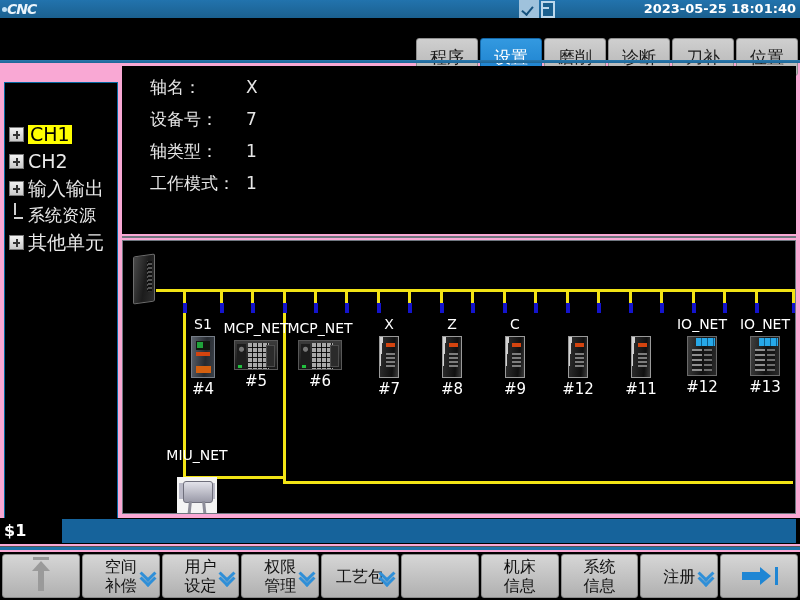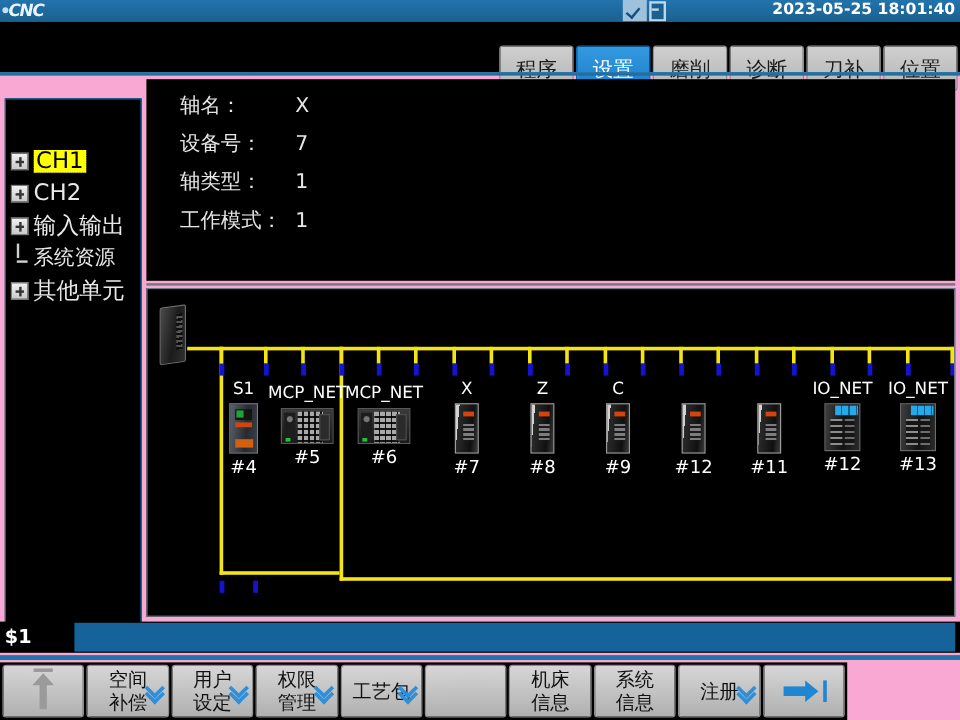--- a/index.html
+++ b/index.html
@@ -123,21 +123,21 @@
   .art-miu .arm.l{left:2px;} .art-miu .arm.r{right:2px;}
 
   
   .statusbar{position:absolute;left:0;top:518px;width:800px;height:26px;background:#000;}
   .st-key{position:absolute;left:4px;top:2px;color:#fff;font-size:16px;font-weight:bold;line-height:22px;}
   .st-field{position:absolute;left:62px;top:1px;width:734px;height:24px;background:#16639b;}
   .st-rule{position:absolute;left:0;top:546px;width:800px;height:4px;
     background:linear-gradient(#575757 0 1px,#1e74ab 1px 4px);}
 
   
-  .toolbar{position:absolute;left:0;top:552px;width:706px;height:48px;
+  .toolbar{position:absolute;left:0;top:552px;width:800px;height:48px;
     background:#000;display:flex;gap:2px;padding:2px 2px 0 2px;box-sizing:border-box;}
   .tbtn{flex:1 1 0;height:44px;background:linear-gradient(#d6d6d6,#b0b0b0);
     border:1px solid #8b8b8b;border-radius:3px;box-sizing:border-box;position:relative;
     display:flex;align-items:center;justify-content:center;color:#111;}
   .tbtn .txt{font-size:16px;line-height:19px;text-align:center;white-space:pre-line;}
   .chev{position:absolute;right:5px;top:50%;transform:translateY(-50%);
     width:13px;height:13px;}
   .chev:before,.chev:after{content:"";position:absolute;left:1px;width:9px;height:9px;
     border:solid #2f8fd8;border-width:0 3px 3px 0;transform:rotate(45deg);}
   .chev:before{top:-2px;} .chev:after{top:3px;}
@@ -367,20 +367,32 @@
           <span class="top"></span>
             <span class="slots"></span>
             <span class="slots2"></span>
         </div>
         <span class="id">#13</span>
       </div>
 
       <div class="port" style="left:60px;top:243px"></div>
       <div class="port" style="left:88px;top:243px"></div>
 
+      <div class="dev" style="left:52px;top:222px;width:44px">
+        <span class="nm" style="top:-16px">MIU_NET</span>
+        <div class="art art-miu" style="margin:14px auto 0">
+          <span class="arm l"></span>
+            <span class="arm r"></span>
+          <span class="body"></span>
+          <span class="lg l"></span>
+            <span class="lg r"></span>
+
+        </div>
+
+      </div>
 
     </div>
   </div>
 
   <div class="statusbar">
     <div class="st-key">$1</div>
     <div class="st-field">
       <span></span>
     </div>
   </div>

